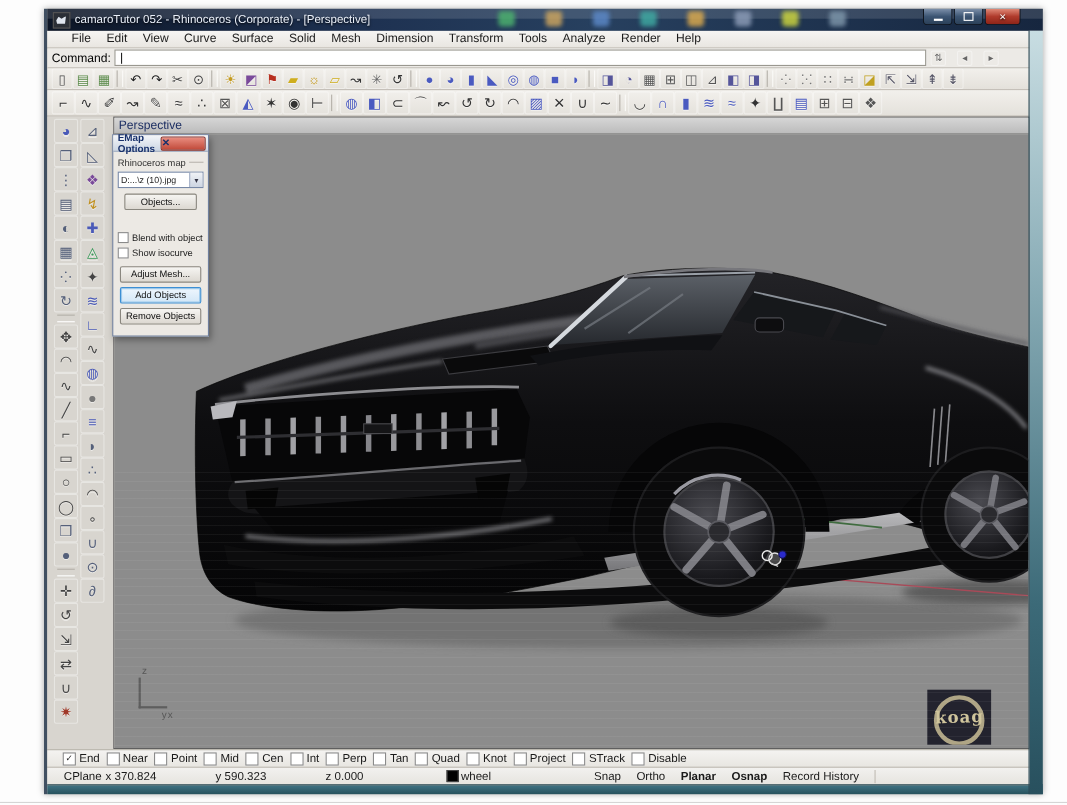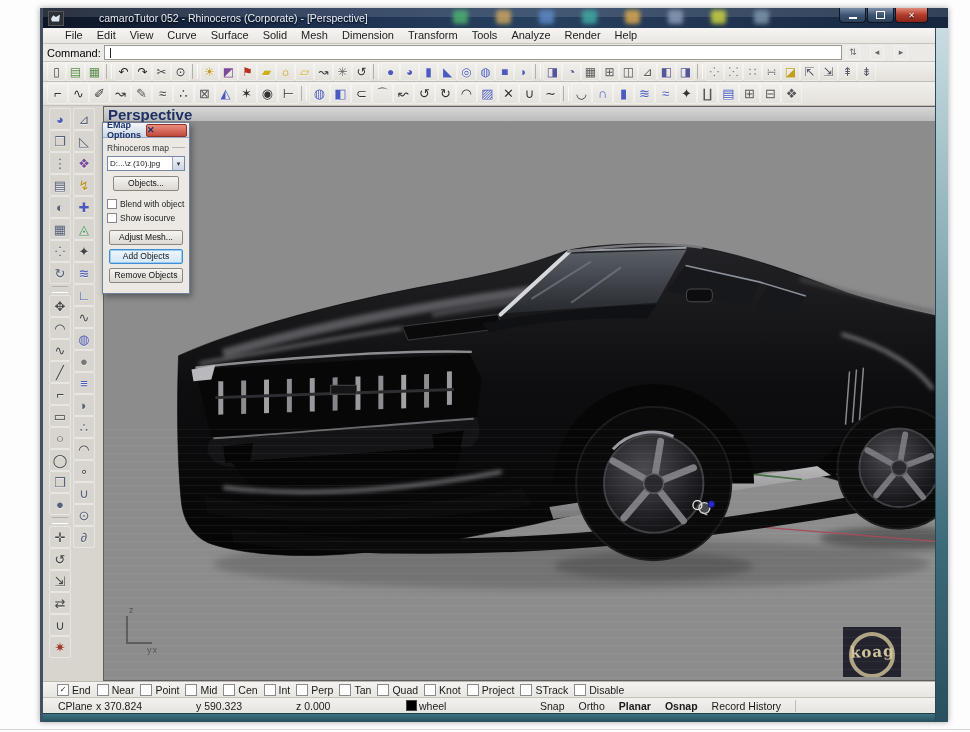--- a/index.html
+++ b/index.html
@@ -10,21 +10,21 @@
   
   .win{position:absolute;left:40px;top:8px;width:905px;height:714px;background:#d8d5cf;
        border-left:3px solid #415062;display:flex;flex-direction:column;box-shadow:0 0 6px rgba(0,0,0,.35);}
   .rightframe{position:absolute;top:20px;right:0;width:12px;bottom:0;z-index:30;
        background:linear-gradient(#c8dde2,#86aab4 35%,#3c6a78 75%,#28505e);border-left:1px solid #2a4855;}
   .bottomframe{height:8px;background:linear-gradient(#3f7282,#26505c);border-top:1px solid #1d3f4a;}
 
   
   .titlebar{height:20px;background:linear-gradient(90deg,#0d1626,#1d3050 30%,#27405f 55%,#16263f);
        position:relative;display:flex;align-items:center;color:#eaf0fa;font-size:10.5px;
-       text-shadow:0 1px 2px #000;overflow:hidden;flex:0 0 20px;gap:31px;}
+       text-shadow:0 1px 2px #000;overflow:hidden;flex:0 0 20px;}
   .titlebar:before{content:"";position:absolute;left:0;right:0;top:0;height:9px;background:rgba(255,255,255,.13);}
   .rhino-logo{width:14px;height:13px;margin:0 4px 0 5px;background:#2b2f36;border:1px solid #555;
        position:relative;flex:0 0 auto;}
   .rhino-logo:after{content:"";position:absolute;left:2px;top:3px;width:9px;height:7px;background:#dfe5ee;
        clip-path:polygon(0 60%,25% 10%,55% 35%,100% 0,90% 100%,10% 100%);}
   .title-text{white-space:nowrap;z-index:2;}
   .blobs{position:absolute;left:410px;top:2px;display:flex;gap:28px;z-index:1;}
   .blob{width:15px;height:14px;border-radius:3px;filter:blur(2px);opacity:.85;}
   .winbtns{position:absolute;right:20px;top:0;display:flex;z-index:3;}
   .winbtn{width:25px;height:14px;border:1px solid #10161f;border-top:none;border-radius:0 0 4px 4px;
@@ -63,21 +63,21 @@
   
   .main{flex:1;display:flex;margin-right:12px;min-height:0;}
   .dock{width:54px;flex:0 0 54px;background:#d8d5cf;display:flex;gap:2px;padding:2px 0 0 6px;}
   .dockcol{width:22px;display:flex;flex-direction:column;align-items:center;}
   .dockcol .tbicon{width:20px;height:20px;font-size:13px;flex:0 0 20px;}
   .dockcol .tbsep{width:16px;height:5px;border:none;border-top:1px solid #b4b0a8;border-bottom:1px solid #fff;margin:2px 0;}
 
   .viewport{flex:1;display:flex;flex-direction:column;border:1px solid #5f5f5f;min-width:0;}
   .vptitle{height:14px;flex:0 0 14px;background:linear-gradient(#d6d6d6,#bcbcbc);
        border-bottom:1px solid #8d8d8d;display:flex;align-items:center;padding-left:4px;}
-  .vptitle span{font-size:15px;font-weight:bold;color:#1d2f63;}
+  .vptitle span{font-size:11px;font-weight:normal;color:#1d2f63;}
   .vpcanvas{flex:1;position:relative;background:#8c8c8c;overflow:hidden;}
   .vpcanvas:after{content:"";position:absolute;left:0;right:0;bottom:0;height:45%;
        background:repeating-linear-gradient(180deg,rgba(255,255,255,.05) 0 1px,transparent 1px 8px);pointer-events:none;}
   .carsvg{position:absolute;inset:0;width:100%;height:100%;}
 
   .axis{position:absolute;left:22px;bottom:36px;width:24px;height:26px;
        border-left:2px solid #5e5e5e;border-bottom:2px solid #5e5e5e;color:#575757;font-size:9px;}
   .axis .zl{position:absolute;left:1px;top:-11px;}
   .axis .yxl{position:absolute;right:-6px;bottom:-13px;letter-spacing:1px;}
 
@@ -101,21 +101,21 @@
   .grouplabel:after{content:"";flex:1;border-top:1px solid #b9b5ae;height:1px;}
   .combo{height:13px;background:#fff;border:1px solid #7788a6;display:flex;align-items:center;margin-bottom:5px;}
   .combo .val{flex:1;padding-left:2px;font-size:8px;white-space:nowrap;overflow:hidden;}
   .combo .arrowbox{width:11px;height:100%;background:linear-gradient(#f0f2f6,#cdd5e2);border-left:1px solid #98a6c0;
        display:flex;align-items:center;justify-content:center;font-size:7px;color:#334;}
   .dlg-btn{display:block;width:66px;height:15px;margin:0 auto 4px;background:linear-gradient(#f6f5f2,#dcd8d1);
        border:1px solid #8a877f;border-radius:2px;font-size:8.5px;font-family:"Liberation Sans",sans-serif;
        color:#111;line-height:13px;text-align:center;padding:0;}
   .dlg-btn.wide{width:74px;}
   .dlg-btn.focused{border:1px solid #3c8fd4;box-shadow:0 0 0 1px #9cc9ec inset;background:linear-gradient(#eef6fd,#d3e7f7);}
-  .dlg-checks{margin:8px 0 7px;}
+  .dlg-checks{margin:20px 0 7px;}
   .dialog .chk{display:flex;align-items:center;gap:3px;margin-bottom:4px;}
   .dialog .chk .box{width:8px;height:8px;background:#fff;border:1px solid #8a8a8a;flex:0 0 auto;
        font-size:7px;line-height:8px;text-align:center;color:#222;}
 
   
   .osnapbar{height:15px;flex:0 0 15px;background:linear-gradient(#f4f3f1,#e8e6e1);border-top:1px solid #bbb7af;
        display:flex;align-items:center;padding-left:14px;gap:6px;margin-right:12px;}
   .osnapbar .chk{display:flex;align-items:center;gap:3px;white-space:nowrap;}
   .osnapbar .chk .box{width:10px;height:10px;background:#fff;border:1px solid #8a8a8a;font-size:8px;
        line-height:9px;text-align:center;color:#222;}

